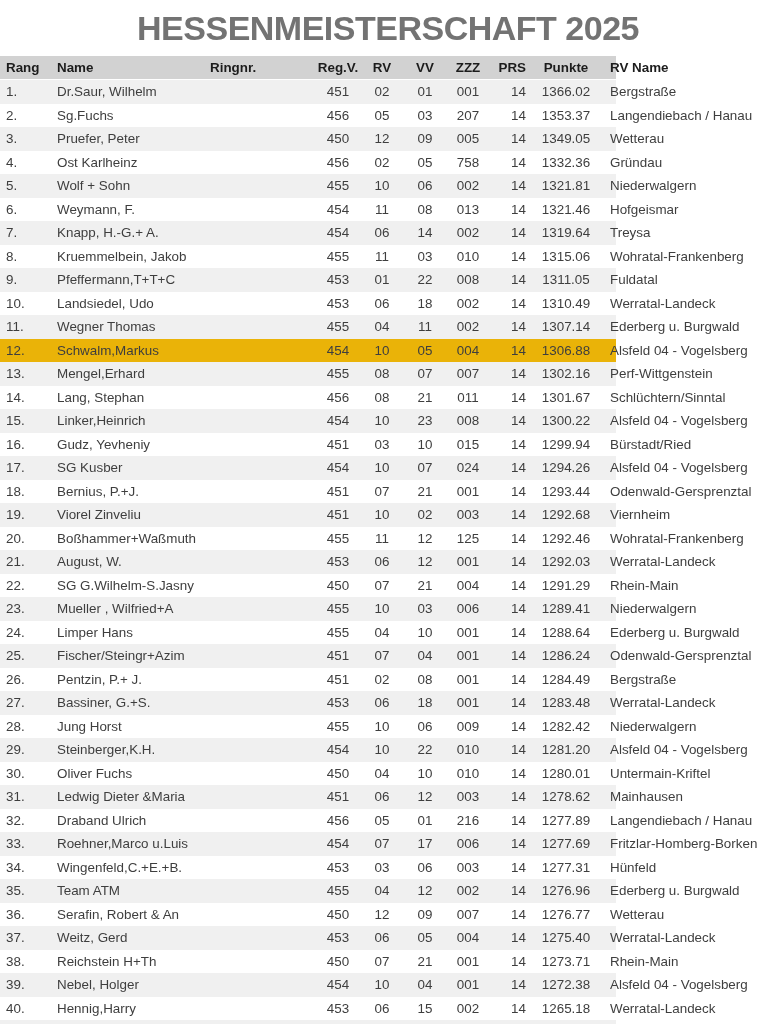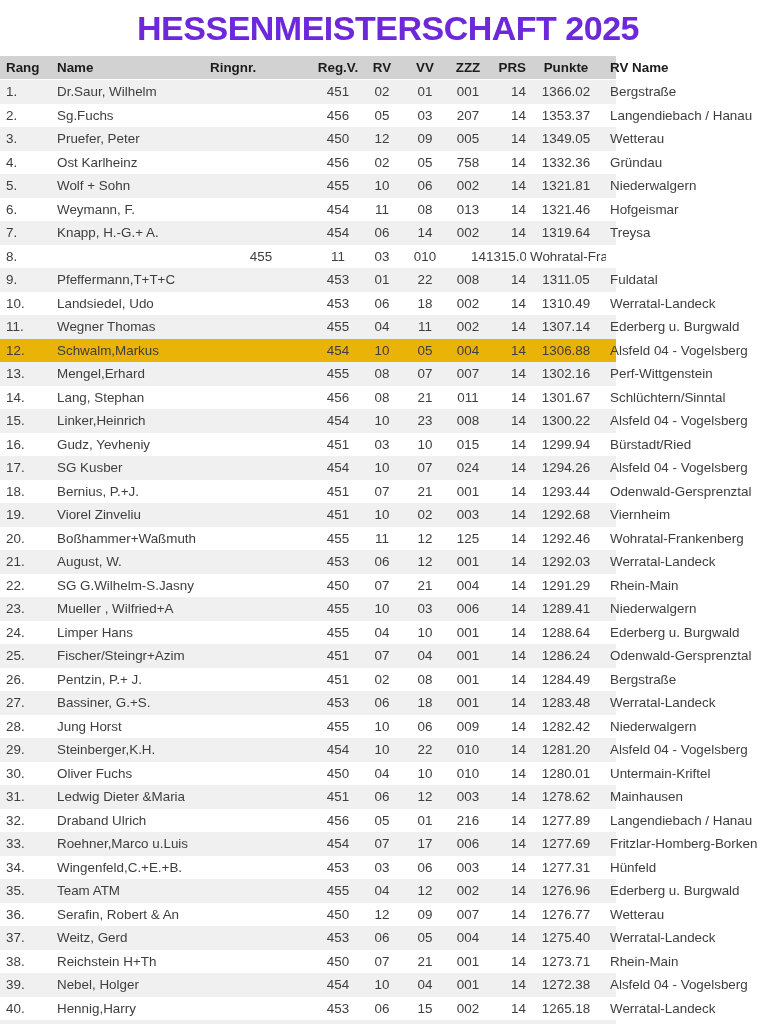--- a/index.html
+++ b/index.html
@@ -65,21 +65,21 @@
   .c.zzz     { text-align: center; }
   .c.prs     { text-align: right; }
   .c.punkte  { text-align: center; }
   .c.rvname  { text-align: left;  padding-left: 4px; }
 </style>
 </head>
 <body>
 
 <div class="page">
   <div class="title-bar">
-    <h1 style="color: #6d28d9;">HESSENMEISTERSCHAFT 2025</h1>
+    <h1 style="color: #737373;">HESSENMEISTERSCHAFT 2025</h1>
   </div>
 
   <div class="table">
     <div class="row header" style="background: rgb(210, 210, 210); color: rgb(28, 28, 28);">
       <div class="c rang">Rang</div>
       <div class="c name">Name</div>
       <div class="c ringnr">Ringnr.</div>
       <div class="c regv">Reg.V.</div>
       <div class="c rv">RV</div>
       <div class="c vv">VV</div>
@@ -168,20 +168,21 @@
           <div class="c regv">454</div>
           <div class="c rv">06</div>
           <div class="c vv">14</div>
           <div class="c zzz">002</div>
           <div class="c prs">14</div>
           <div class="c punkte">1319.64</div>
           <div class="c rvname">Treysa</div>
         </div>
         <div class="row" style="background: rgb(255, 255, 255);">
           <div class="c rang">8.</div>
+          <div class="c name">Kruemmelbein, Jakob</div>
           <div class="c ringnr"></div>
           <div class="c regv">455</div>
           <div class="c rv">11</div>
           <div class="c vv">03</div>
           <div class="c zzz">010</div>
           <div class="c prs">14</div>
           <div class="c punkte">1315.06</div>
           <div class="c rvname">Wohratal-Frankenberg</div>
         </div>
         <div class="row" style="background: rgb(240, 240, 240);">

